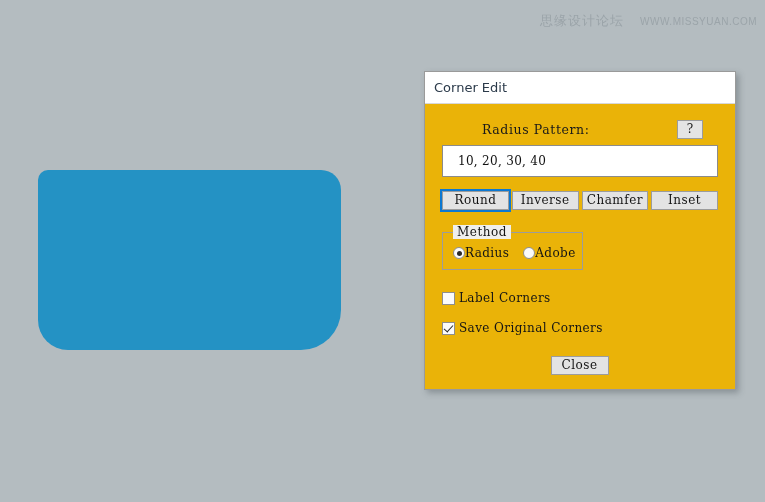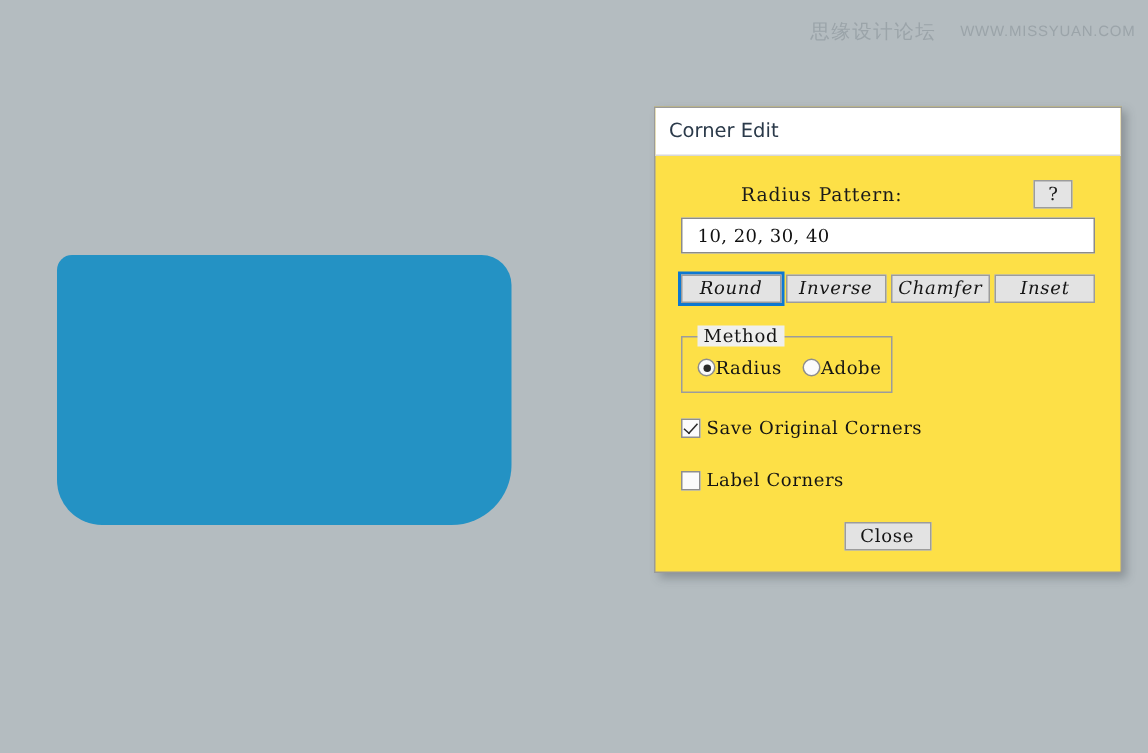--- a/index.html
+++ b/index.html
@@ -53,24 +53,24 @@
     font-family: Liberation Sans, sans-serif;
     font-size: 10px;
     letter-spacing: 0.5px;
     color: #9ba4a9;
     margin-left: 8px;
   }
 
   
   #dialog {
     position: absolute;
-    left: 436px;
+    left: 424px;
     top: 71px;
     width: 310px;
-    background: #fde047;
+    background: #eab308;
     border: 1px solid #9a9a9a;
     box-shadow: 3px 3px 6px rgba(60,70,75,0.35);
     font-size: 12px;
     color: #1c1c1c;
   }
   #titlebar {
     height: 32px;
     background: #ffffff;
     border-bottom: 1px solid #d8d8d8;
     display: flex;
@@ -112,38 +112,37 @@
     line-height: 17px;
     text-align: center;
     color: #1a1a1a;
     cursor: default;
     box-sizing: border-box;
     margin-right: 15px;
   }
 
   .text-input {
     width: 100%;
-    height: 24px;
+    height: 32px;
     box-sizing: border-box;
     background: #ffffff;
     border: 1px solid #8b8b8b;
     font-family: "DejaVu Serif", serif;
     font-size: 12px;
     color: #111;
-    padding: 0 10px;
+    padding: 0 15px;
     letter-spacing: 0.3px;
     outline: none;
   }
 
   
   .btn-row {
     display: flex;
     gap: 3px;
     margin-top: 14px;
-    font-style: italic;
   }
   .pbtn {
     flex: 1;
     height: 19px;
     background: #e3e3e3;
     border: 1px solid #9c9c9c;
     font-family: "DejaVu Serif", serif;
     font-size: 12px;
     letter-spacing: 0.5px;
     color: #141414;
@@ -308,28 +307,28 @@
           <span class="radio-mark on"></span>
           <span class="radio-label">Radius</span>
         </div>
         <div class="radio-item">
           <span class="radio-mark"></span>
           <span class="radio-label">Adobe</span>
         </div>
       </div>
     </div>
 
+    <div class="check-item" id="chk-label-corners">
+      <span class="check-mark"></span>
+      <span class="check-label">Label Corners</span>
+    </div>
+
     <div class="check-item" id="chk-save-corners">
       <span class="check-mark on"></span>
       <span class="check-label">Save Original Corners</span>
     </div>
 
-    <div class="check-item" id="chk-label-corners">
-      <span class="check-mark"></span>
-      <span class="check-label">Label Corners</span>
-    </div>
-
     <div class="footer-row">
       <div class="close-btn">Close</div>
     </div>
 
   </div>
 </div>
 
 </body></html>

